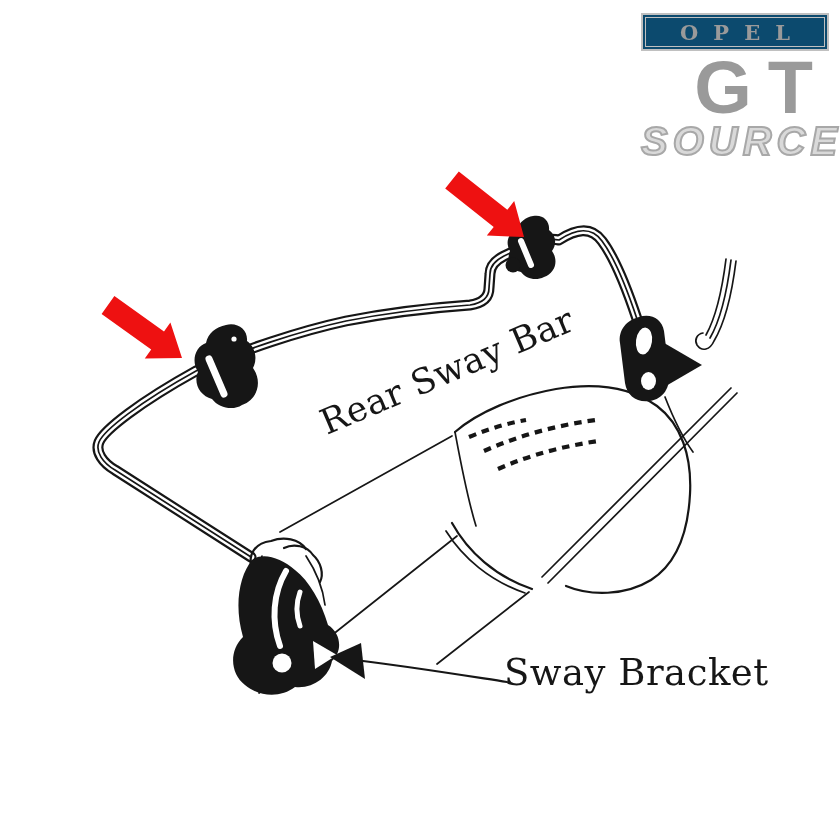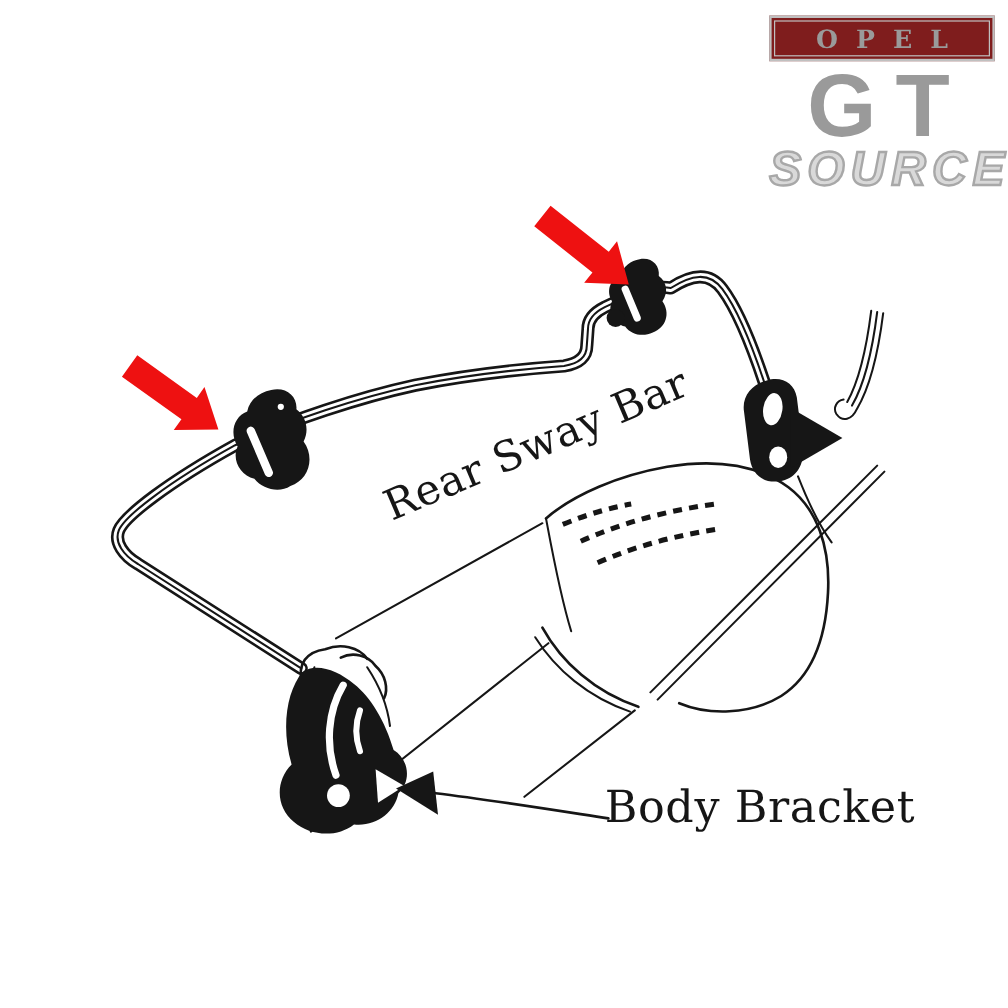--- a/index.html
+++ b/index.html
@@ -13,26 +13,26 @@
   
   .lbl { position:absolute; color:var(--ink,#161616); font-size:37px; white-space:nowrap; letter-spacing:0.5px; }
   .lbl-rbm { left:84px;  top:244px; }
   .lbl-ab  { left:504px; top:651px; }
   .lbl-rsb { left:447px; top:371px; font-size:35px;
              transform:translate(-50%,-50%) rotate(-23deg); }
 
   
   .logo { position:absolute; top:13px; right:11px; width:188px; text-align:center;
           color:var(--logo-gray,#9a9a9a); font-family:"Liberation Sans", sans-serif; }
-  .opel-box   { border:2px solid var(--logo-border,#c0c0c0); padding:2px; background:#7f1d1d; }
+  .opel-box   { border:2px solid var(--logo-border,#c0c0c0); padding:2px; background:#0c4a6e; }
   .opel-inner { border:1.5px solid var(--logo-border,#c0c0c0); padding:2px 0 1px 0; }
   .opel-text  { font-family:"DejaVu Serif", serif; font-weight:700; font-size:21px;
                 letter-spacing:15px; padding-left:15px; color:var(--logo-gray,#9a9a9a); }
   .gt-text    { font-size:74px; font-weight:800; letter-spacing:16px; padding-left:10px;
-                line-height:0.88; margin-top:4px; }
+                line-height:0.88; margin-top:4px;text-align:right; }
   .source-text{ font-size:40px; font-weight:700; font-style:italic; letter-spacing:5px;
                 line-height:1; margin-top:1px; color:#d9d9d9;
                 -webkit-text-stroke:2px #a8a8a8; }
 
   
   .ln    { fill:none; stroke:var(--ink,#161616); stroke-width:2.2; stroke-linecap:round; stroke-linejoin:round; }
   .ln-th { stroke-width:1.7; }
   .hatch { fill:none; stroke:var(--ink,#161616); stroke-width:4.2; stroke-dasharray:7.5 6; }
   .bar-o { fill:none; stroke:var(--ink,#161616); stroke-width:11;  stroke-linecap:round; stroke-linejoin:round; }
   .bar-i { fill:none; stroke:#fff;               stroke-width:6.6; stroke-linecap:round; stroke-linejoin:round; }
@@ -124,15 +124,15 @@
     <g>
       <path class="ln" stroke-width="4.6" d="M 363,661 C 405,666 455,674 507,682"></path>
       <path class="blk" d="M 330,657 L 361,643 L 365,679 Z"></path>
     </g>
 
     <polygon class="red" points="114.4,296.1 164,331.6 170.4,322.6 182,358 144.8,358.4 151.2,349.4 101.6,313.9"></polygon>
     <polygon class="red" points="458.8,171.4 507.3,209.8 514.2,201.1 524,237 486.8,235.6 493.7,227 445.2,188.6"></polygon>
   </svg>
 
   <div class="lbl lbl-rsb">Rear Sway Bar</div>
-  <div class="lbl lbl-ab">Body Bracket</div>
+  <div class="lbl lbl-ab">Sway Bracket</div>
 
 </div>
 
 </body></html>

